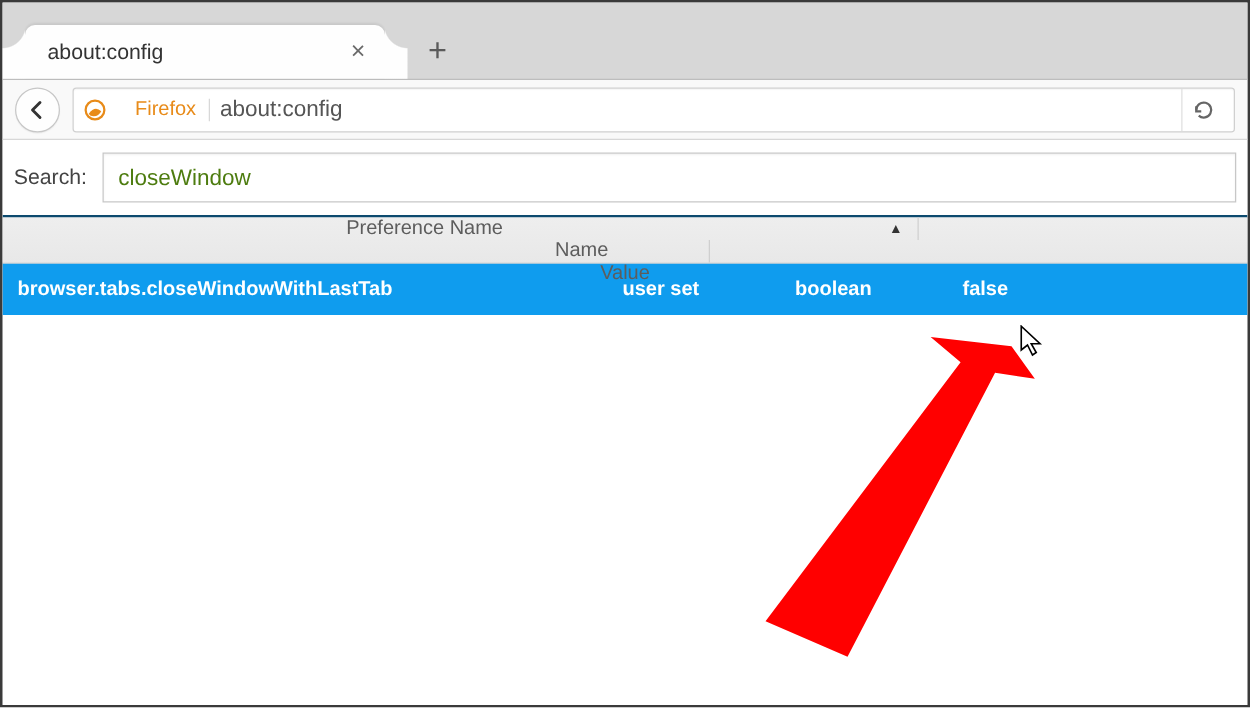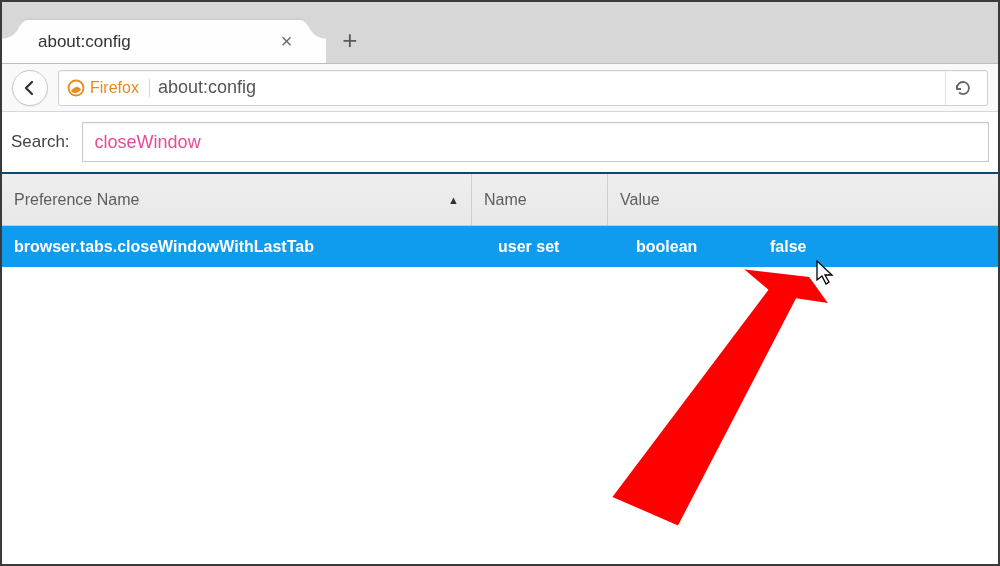--- a/index.html
+++ b/index.html
@@ -84,21 +84,21 @@
       border:1px solid #d0d0d0;
       border-radius: 3px;
       background:#fff;
       display:flex;
       align-items:center;
       padding: 0 8px;
       gap: 8px;
       box-shadow: inset 0 1px 1px rgba(0,0,0,0.04);
     }
     .firefox-identity {
-      display:flex; align-items:center; gap:5px;
+      display:flex; align-items:center; gap:23px;
       padding-right: 10px;
       border-right: 1px solid #d8d8d8;
       color: #e88b19;
       font-size: 16px;
     }
     .url-text { font-size: 18px; color:#555; }
     .reload-btn {
       width:34px; height:34px;
       border-left:1px solid #e0e0e0;
       display:flex; align-items:center; justify-content:center;
@@ -113,32 +113,33 @@
       border-bottom: 2px solid #0c4a6e;
       background:#fff;
     }
     .search-label { font-size:17px; color:#444; }
     .search-input {
       flex:1;
       height:40px;
       border:1px solid #c7c7c7;
       padding: 0 12px;
       font-size:18px;
-      color:#ec4899;
+      color:#4d7c0f;
       outline:none;
       box-shadow: inset 0 1px 2px rgba(0,0,0,0.06);
     }
     .headers {
       display:flex;
       background: linear-gradient(#eeeeee,#e8e8e8);
       border-bottom:1px solid #c9c9c9;
-      height: 52px;
+      height: 37px;
       align-items:center;
       color:#5d5d5d;
       font-size:16px;
+      flex-direction:column;
     }
     .col { padding: 0 12px; border-right:1px solid #cfcfcf; height:100%; display:flex; align-items:center; }
     .col-name { width: 470px; justify-content:space-between; }
     .col-status { width:150px; }
     .col-type { width:136px; }
     .col-value { flex:1; border-right:none; }
     .sort-arrow { font-size:11px; color:#333; }
     .row {
       display:flex;
       background:#0f9cee;

